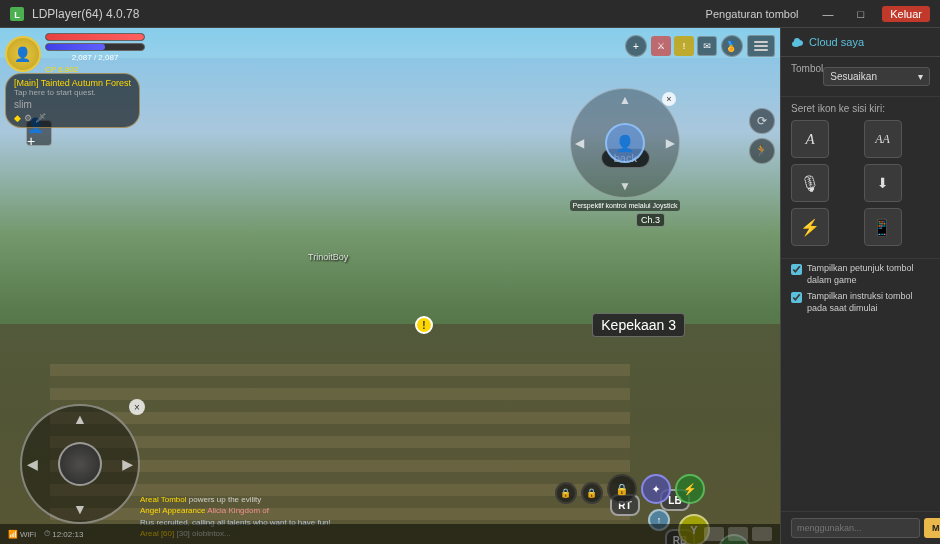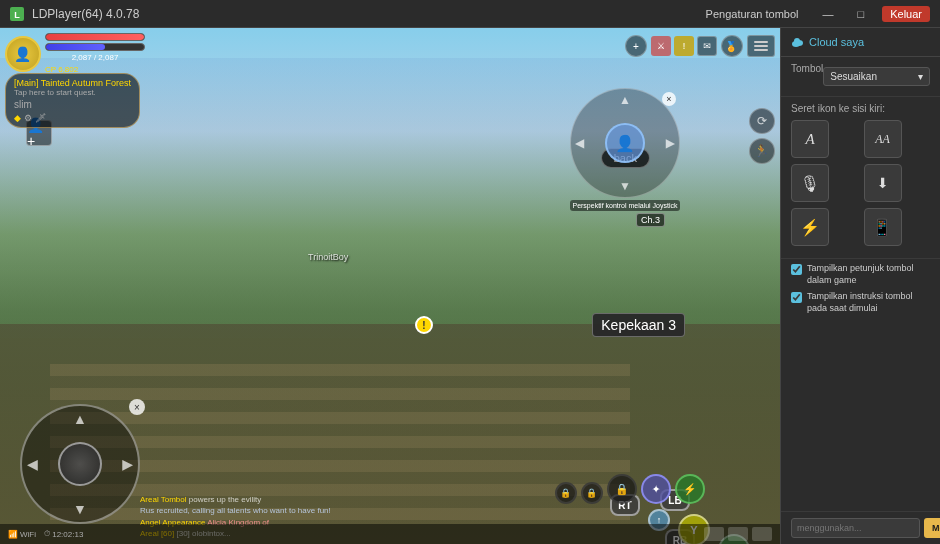--- a/index.html
+++ b/index.html
@@ -787,22 +787,22 @@
       <div class="skill-row">
         <div class="skill-btn skill-small skill-locked">🔒</div>
         <div class="skill-btn skill-small skill-locked">🔒</div>
         <div class="skill-btn skill-locked">🔒</div>
         <div class="skill-btn" style="background:rgba(80,80,160,0.8);border-color:rgba(150,150,255,0.8)">✦</div>
         <div class="skill-btn" style="background:rgba(40,120,40,0.8);border-color:rgba(100,200,100,0.8)">⚡</div>
       </div>
 
       <div class="chat-area">
         <div class="chat-msg"><span>Areal Tombol</span> powers up the evility</div>
+        <div class="chat-msg" style="color:rgba(255,150,150,0.9)"><span>Angel Appearance</span> Alicia Kingdom of</div>
         <div class="chat-msg system">Rus recruited, calling all talents who want to have fun!</div>
-        <div class="chat-msg" style="color:rgba(255,150,150,0.9)"><span>Angel Appearance</span> Alicia Kingdom of</div>
         <div class="chat-msg"><span>Areal [60]</span> [30] olobintox...</div>
       </div>
 
       <div class="joystick-left">
         <div class="joystick-close">×</div>
         <div class="joystick-outer">
           <span class="joystick-arrow arrow-top">▲</span>
           <span class="joystick-arrow arrow-bottom">▼</span>
           <span class="joystick-arrow arrow-left">◀</span>
           <span class="joystick-arrow arrow-right">▶</span>

